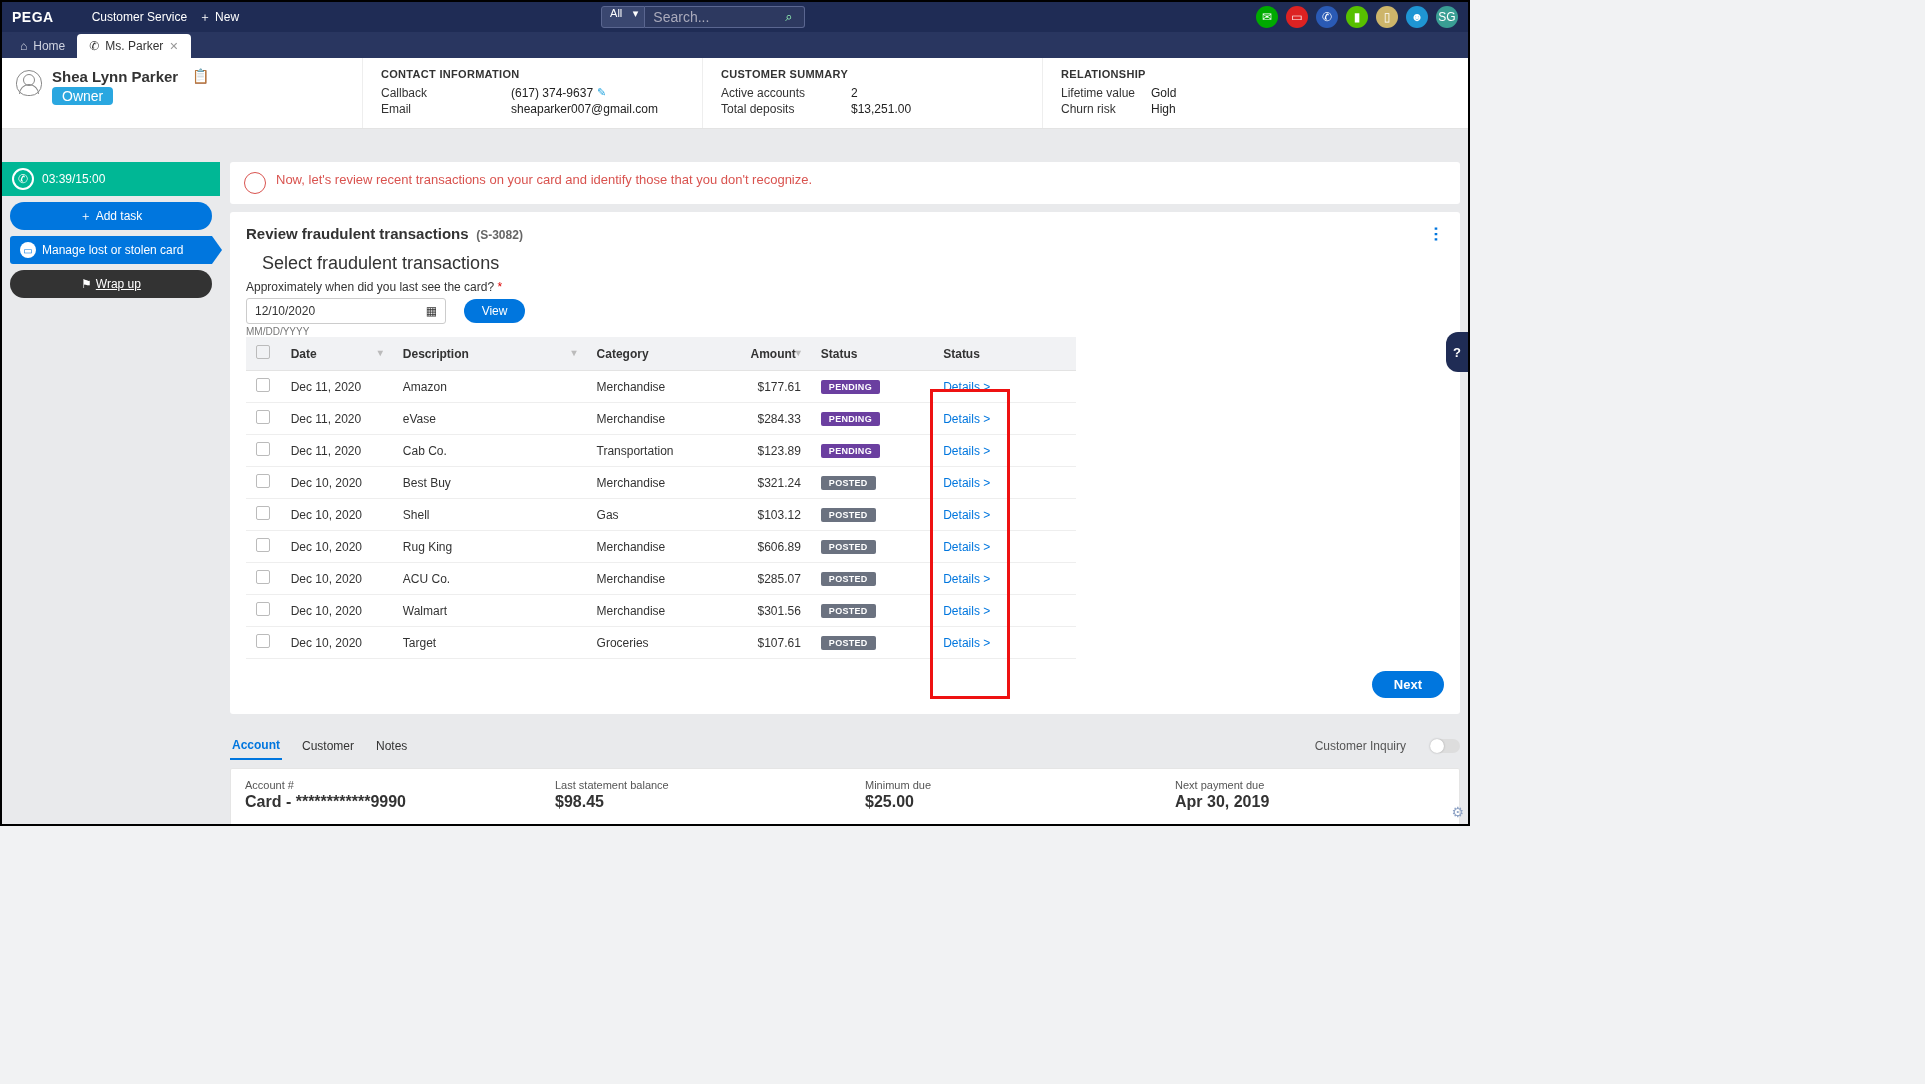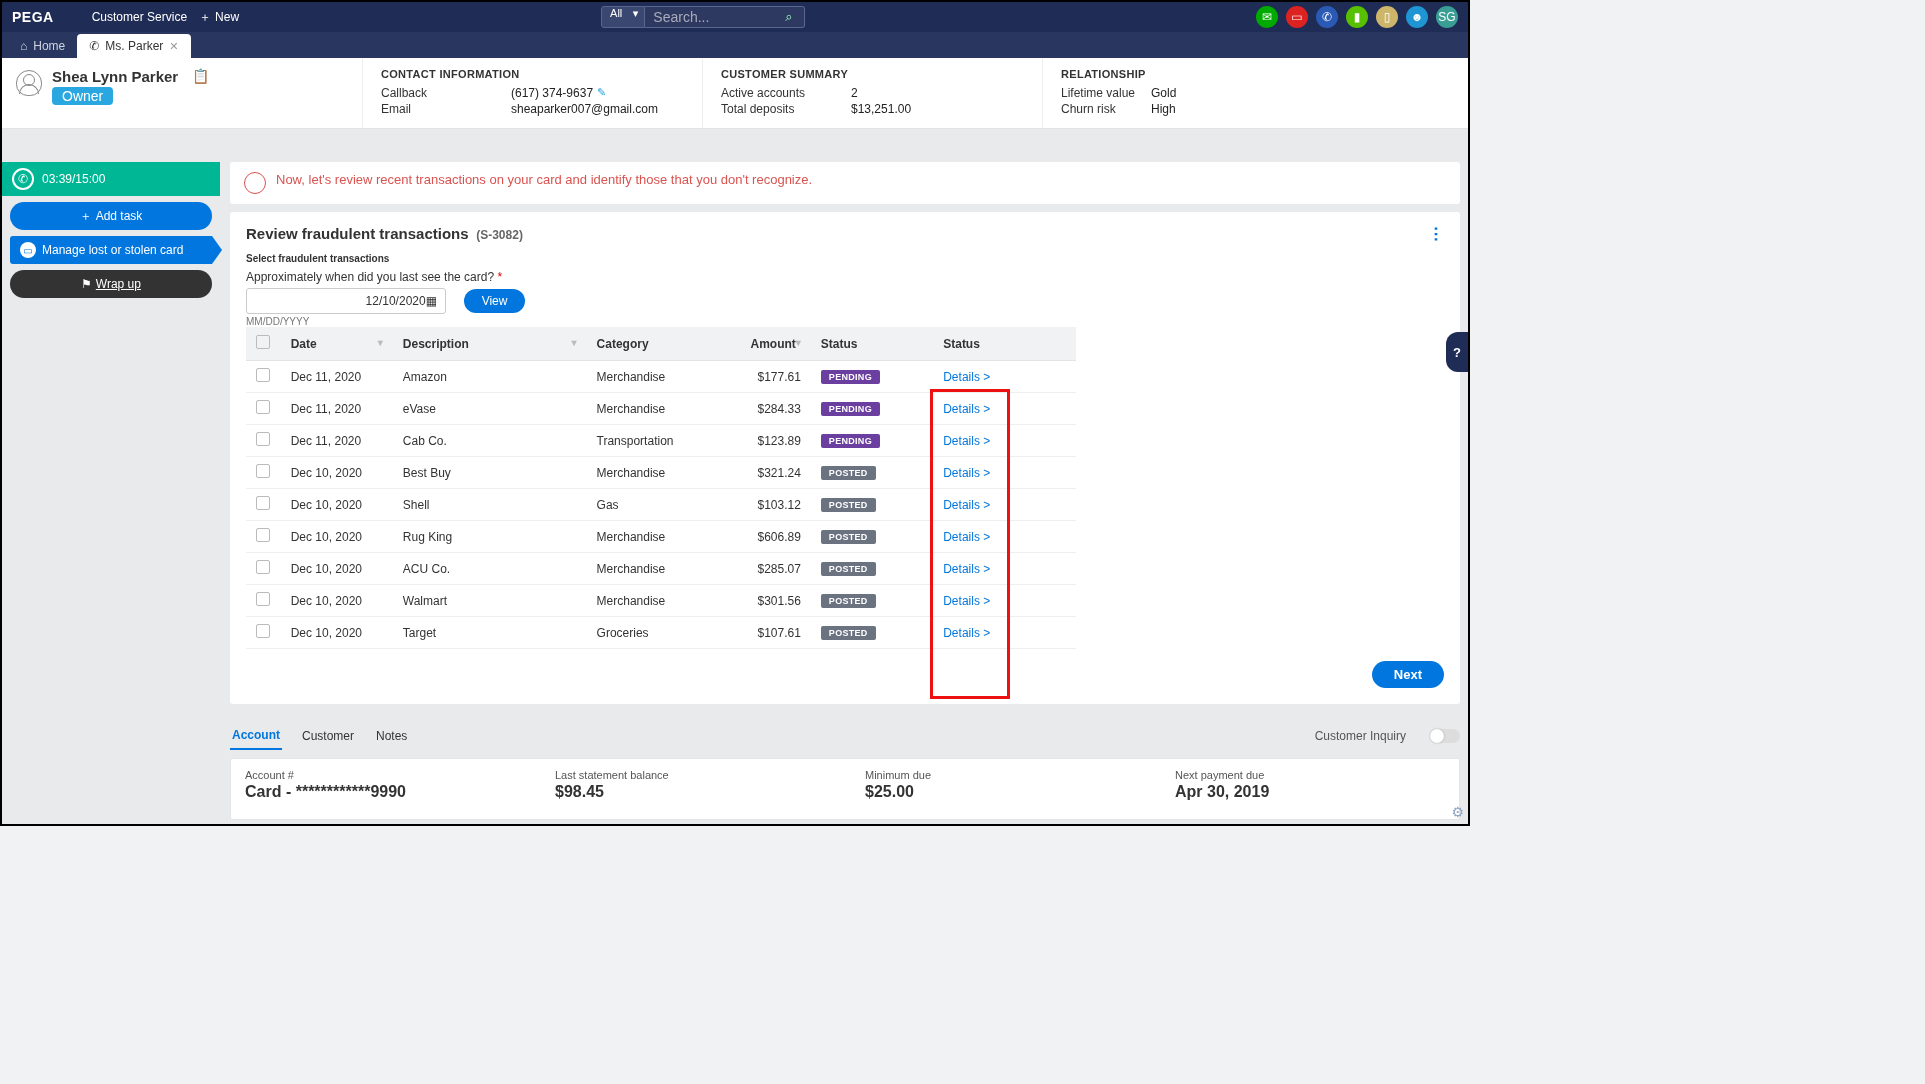--- a/index.html
+++ b/index.html
@@ -46,24 +46,24 @@
 .stage::after{content:"";position:absolute;right:-10px;top:0;border-left:10px solid #0076de;border-top:14px solid transparent;border-bottom:14px solid transparent;}
 .stage .sic{width:16px;height:16px;border-radius:50%;background:#fff;margin-right:6px;display:flex;align-items:center;justify-content:center;color:#0076de;font-size:10px;}
 .main{flex:1;padding:0 8px 10px 10px;overflow:auto;}
 .banner{background:#fff;border-radius:3px;padding:10px 14px;display:flex;align-items:flex-start;gap:10px;color:#d9534f;font-size:13px;}
 .banner .hs{width:22px;height:22px;border:1.5px solid #d9534f;border-radius:50%;}
 .panel{background:#fff;border-radius:3px;margin-top:8px;padding:12px 16px 16px;}
 .panel-hdr{display:flex;align-items:center;justify-content:space-between;}
 .panel-title{font-size:15px;font-weight:bold;}
 .panel-sub{color:#666;font-size:12px;margin-left:4px;font-weight:bold;}
 .kebab{color:#0076de;font-weight:bold;letter-spacing:-1px;font-size:16px;cursor:pointer;transform:rotate(90deg);display:inline-block;}
-.sect{font-size:10px;font-weight:bold;margin:10px 0 6px;}
+.sect{font-size:18px;font-weight:normal;margin:10px 16px 6px;}
 .qlabel{font-size:12px;margin-bottom:4px;}
 .req{color:#d00;}
-.dateinput{border:1px solid #ccc;border-radius:3px;padding:5px 8px;width:200px;font-size:12px;display:inline-flex;justify-content:flex-end;align-items:center;}
+.dateinput{border:1px solid #ccc;border-radius:3px;padding:5px 8px;width:200px;font-size:12px;display:inline-flex;justify-content:space-between;align-items:center;}
 .viewbtn{background:#0076de;color:#fff;border:none;border-radius:12px;padding:5px 18px;margin-left:14px;font-size:12px;cursor:pointer;}
 .hint{font-size:10px;color:#777;margin-top:2px;}
 .cardline{font-size:12px;margin:12px 0 6px;}
 .cardline .res{color:#777;}
 .tbl{width:830px;border-collapse:collapse;font-size:12px;}
 .tbl th{background:#f1f2f4;text-align:left;padding:8px 10px;font-weight:bold;border-bottom:1px solid #e3e3e3;position:relative;}
 .tbl th .filt{float:right;color:#bbb;font-size:10px;}
 .tbl td{padding:7px 10px;border-bottom:1px solid #eee;}
 .chk{width:14px;height:14px;border:1.5px solid #bbb;border-radius:2px;display:inline-block;}
 .badge{display:inline-block;padding:2px 8px;font-size:9px;font-weight:bold;color:#fff;border-radius:2px;letter-spacing:0.3px;}

